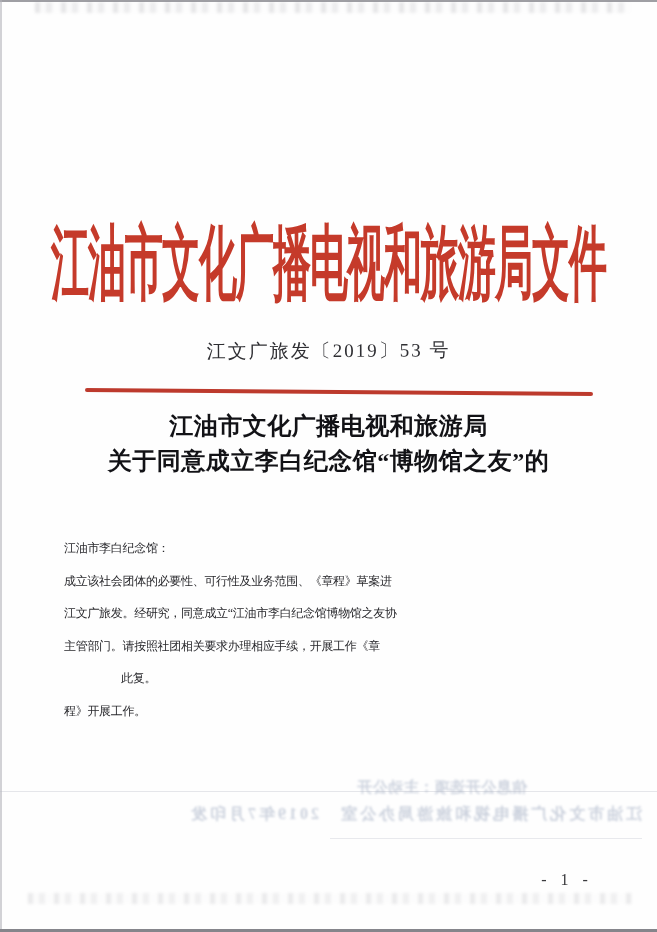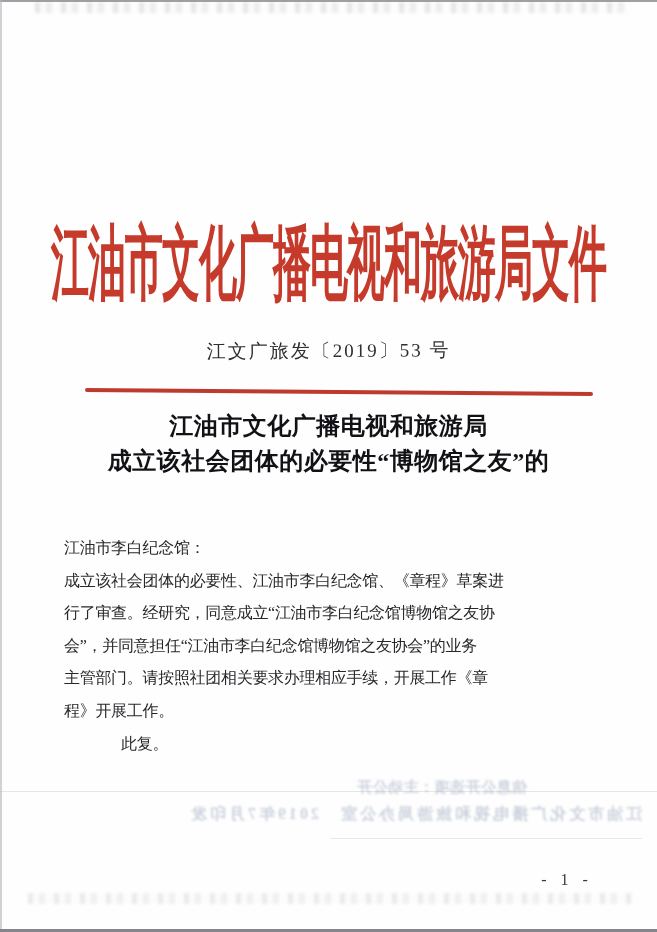--- a/index.html
+++ b/index.html
@@ -68,21 +68,21 @@
     text-align: center;
     font-size: 24px; font-weight: bold; color: #121216;
     line-height: 34.5px;
     letter-spacing: .5px;
     white-space: nowrap;
   }
 
   
   .doc-body {
     position: absolute; left: 64px; top: 532px; width: 546px;
-    font-size: 16px; color: #28282c;
+    font-size: 12px; color: #28282c;
     line-height: 32.6px;
     letter-spacing: -0.3px;
   }
   .body-line { white-space: nowrap; }
   .body-line.indent { padding-left: 57px; }
 
   
   .bleed {
     position: absolute;
     color: #9aa6bd;
@@ -119,31 +119,30 @@
   <div class="edge-left"></div>
   <div class="streak-band streak-bottom"></div>
   <div class="edge-bottom"></div>
 
   <div class="red-title">江油市文化广播电视和旅游局文件</div>
   <div class="doc-number">江文广旅发〔2019〕53 号</div>
   <div class="red-rule"></div>
 
   <div class="subject">
     <div>江油市文化广播电视和旅游局</div>
-    <div>成立该社会团体的必要性“博物馆之友”的</div>
+    <div>关于同意成立李白纪念馆“博物馆之友”的</div>
   </div>
 
   <div class="doc-body">
     <div class="body-line">江油市李白纪念馆：</div>
-    <div class="body-line">成立该社会团体的必要性、江油市李白纪念馆、《章程》草案进</div>
-    <div class="body-line">行了审查。经研究，同意成立“江油市李白纪念馆博物馆之友协</div>
-    <div class="body-line">会”，并同意担任“江油市李白纪念馆博物馆之友协会”的业务</div>
+    <div class="body-line">成立该社会团体的必要性、可行性及业务范围、《章程》草案进</div>
+    <div class="body-line">江文广旅发。经研究，同意成立“江油市李白纪念馆博物馆之友协</div>
     <div class="body-line">主管部门。请按照社团相关要求办理相应手续，开展工作《章</div>
+    <div class="body-line indent">此复。</div>
     <div class="body-line">程》开展工作。</div>
-    <div class="body-line indent">此复。</div>
   </div>
 
   <div class="bleed bleed-1">信息公开选项：主动公开</div>
   <div class="bleed bleed-2">江油市文化广播电视和旅游局办公室　2019年7月印发</div>
   <div class="hairline hairline-1"></div>
   <div class="hairline hairline-2"></div>
 
   <div class="page-number">- 1 -</div>
 
 </div>

